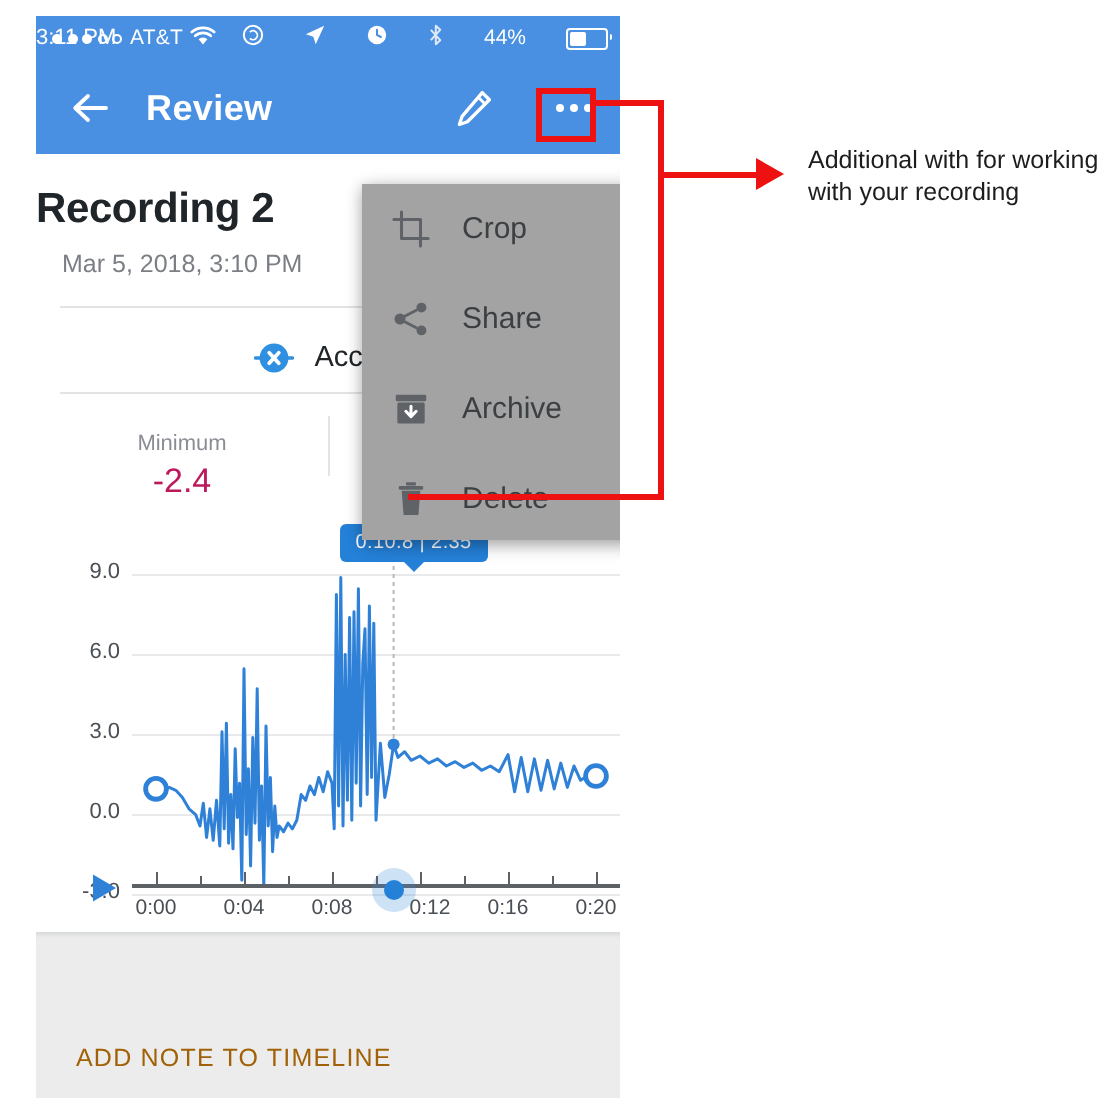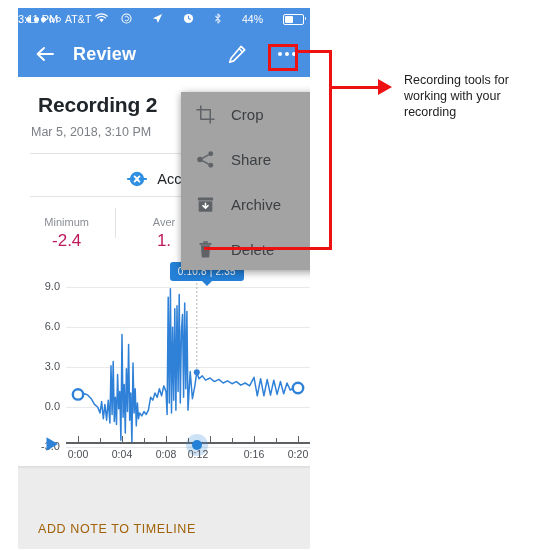--- a/index.html
+++ b/index.html
@@ -139,21 +139,21 @@
   }
   .ovf-dot {
     width: 4px; height: 4px;
     border-radius: 50%;
     background: #ffffff;
   }
 
   
   #rec-title {
     position: absolute;
-    left: 20px; top: 85px;
+    left: 0; top: 85px;
     font-size: 21px;
     font-weight: bold;
     color: #20252a;
     letter-spacing: -0.2px;
   }
   #rec-date {
     position: absolute;
     left: 13px; top: 117px;
     font-size: 12.5px;
     color: #7b7f85;
@@ -500,24 +500,20 @@
     <span id="sensor-label">Accele</span>
   </div>
   <div id="sensor-divider"></div>
 
   <div id="stats">
     <div class="stat">
       <span class="stat-label">Minimum</span>
       <span class="stat-value">-2.4</span>
     </div>
     <div class="stat">
-      <span class="stat-label">Aver</span>
-      <span class="stat-value">1.</span>
-    </div>
-    <div class="stat">
       <span class="stat-label">Maximum</span>
       <span class="stat-value"></span>
     </div>
   </div>
 
   <div id="chart">
     <div class="gridline" style="top:24px"></div>
     <div class="gridline" style="top:64px"></div>
     <div class="gridline" style="top:104px"></div>
     <div class="gridline" style="top:144px"></div>
@@ -557,21 +553,21 @@
       <div class="tick major" style="left: 144px;"></div>
       <div class="tick minor" style="left: 166px;"></div>
       <div class="tick major" style="left: 188px;"></div>
       <div class="tick minor" style="left: 210px;"></div>
       <div class="tick major" style="left: 232px;"></div>
     </div>
   <div id="time-labels">
       <span class="tlabel" style="left: 12px;">0:00</span>
       <span class="tlabel" style="left: 56px;">0:04</span>
       <span class="tlabel" style="left: 100px;">0:08</span>
-      <span class="tlabel" style="left: 132px; text-align: center;">0:12</span>
+      <span class="tlabel" style="left: 149px; text-align: center;">0:12</span>
       <span class="tlabel" style="left: 188px;">0:16</span>
       <span class="tlabel" style="left: 232px;">0:20</span>
     </div>
 
   <div id="note-sep"></div>
   <div id="note-panel">
     <span id="add-note">ADD NOTE TO TIMELINE</span>
   </div>
 
   <div id="menu">
@@ -618,13 +614,13 @@
   </div>
 
 </div>
 
 <div id="red-box-overflow"></div>
 <div class="red-line" id="red-top"></div>
 <div class="red-line" id="red-right"></div>
 <div class="red-line" id="red-bottom"></div>
 <div class="red-line" id="red-arrow-line"></div>
 <div id="red-arrow-head"></div>
-<div id="annot-text">Recording tools for working with your recording</div>
+<div id="annot-text">Additional with for working with your recording</div>
 
 </body></html>

